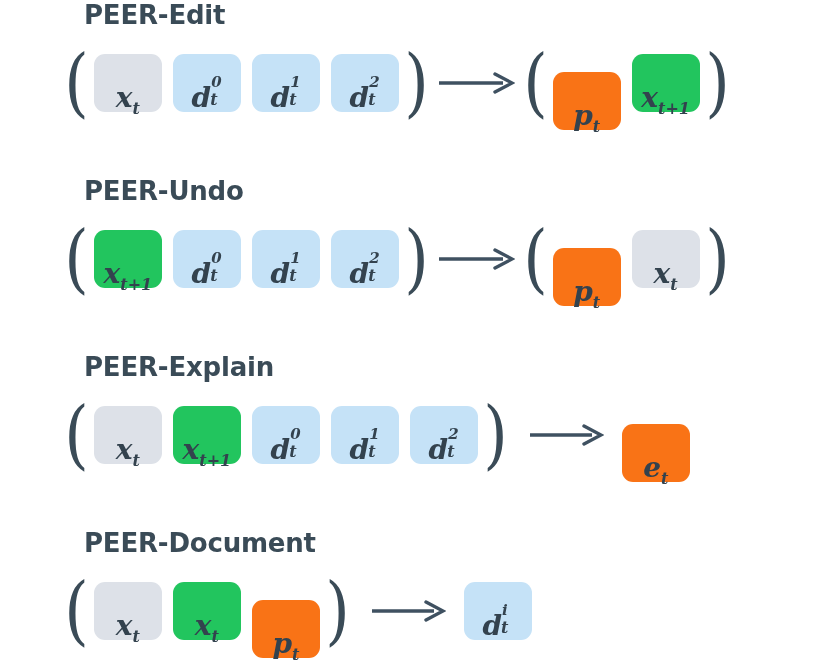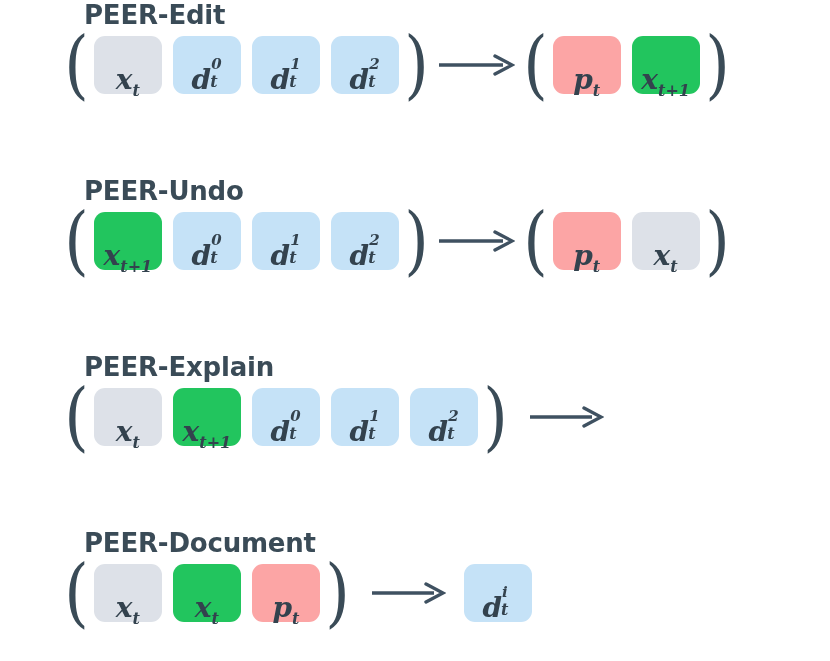--- a/index.html
+++ b/index.html
@@ -77,21 +77,21 @@
     width: 68px;
     height: 58px;
     border-radius: 11px;
     display: flex;
     align-items: flex-end;
     justify-content: center;
     box-sizing: border-box;
   }
   .tok.gray   { background: #dde1e8; }
   .tok.blue   { background: #c5e2f7; }
-  .tok.green  { background: #fca5a5; }
+  .tok.green  { background: #f97316; margin-top: 36px; }
   .tok.orange { background: #22c55e; }
 
   .sym {
     color: #33424e;
     font-family: "DejaVu Serif", "Liberation Serif", serif;
     font-style: italic;
     font-weight: 700;
     font-size: 28px;
     line-height: 1;
     position: relative;
@@ -258,20 +258,27 @@
           <span class="paren close">)</span>
         </div>
         <div style="padding: 0px 18px;">
           <div class="arrow">
             <svg width="76" height="26" viewBox="0 0 76 26">
               <line x1="2" y1="13" x2="64" y2="13" stroke="#3f5161" stroke-width="3.4" stroke-linecap="butt"></line>
               <polyline points="56,4 73,13 56,22" fill="none" stroke="#3f5161" stroke-width="3.4" stroke-linecap="round" stroke-linejoin="miter"></polyline>
             </svg>
           </div>
         </div>
+        <div class="group">
+          <div class="boxes">
+            <div class="tok green">
+              <span class="sym"><span class="base">e</span><span class="sub">t</span></span>
+            </div>
+          </div>
+        </div>
       </div>
     </div>
     <div class="row" style="top: 528px;">
       <div class="row-title">PEER-Document</div>
       <div class="expr" style="top: 36px;">
         <div class="group">
           <span class="paren open">(</span>
           <div class="boxes">
             <div class="tok gray">
               <span class="sym"><span class="base">x</span><span class="sub">t</span></span>

